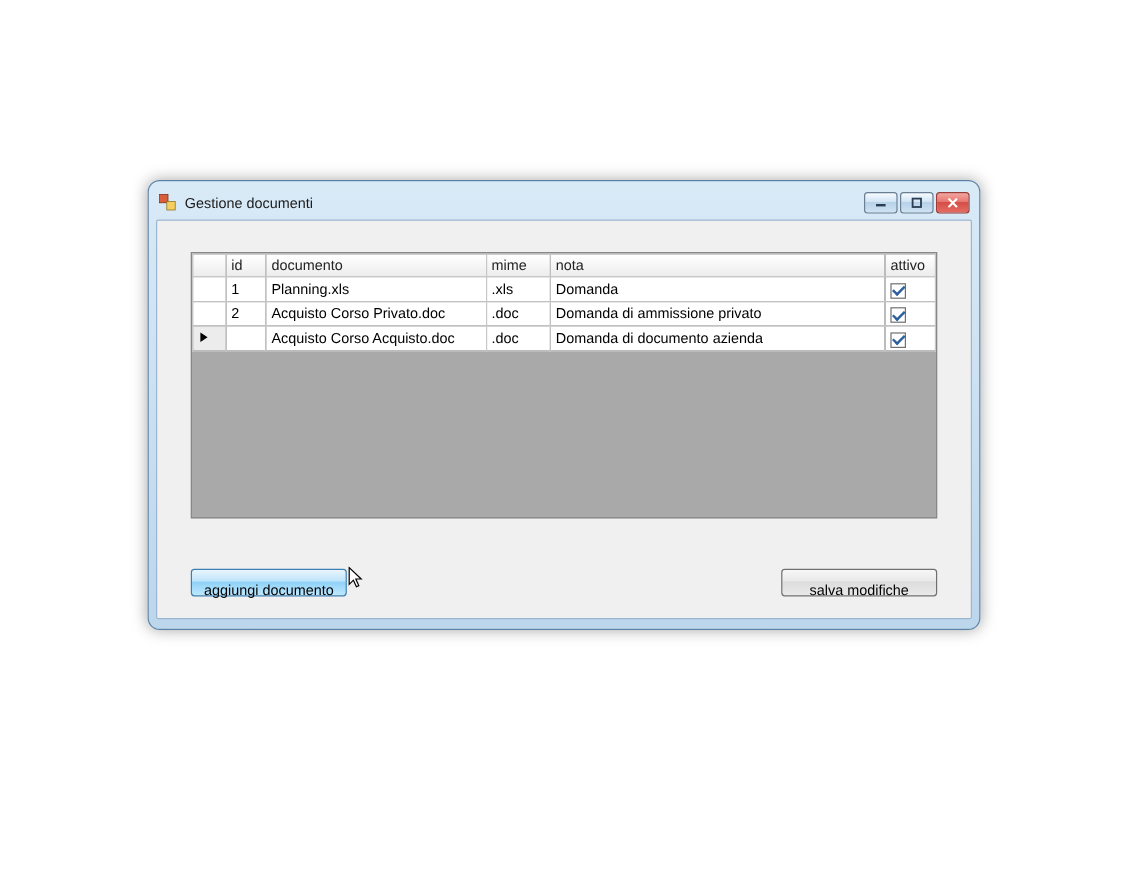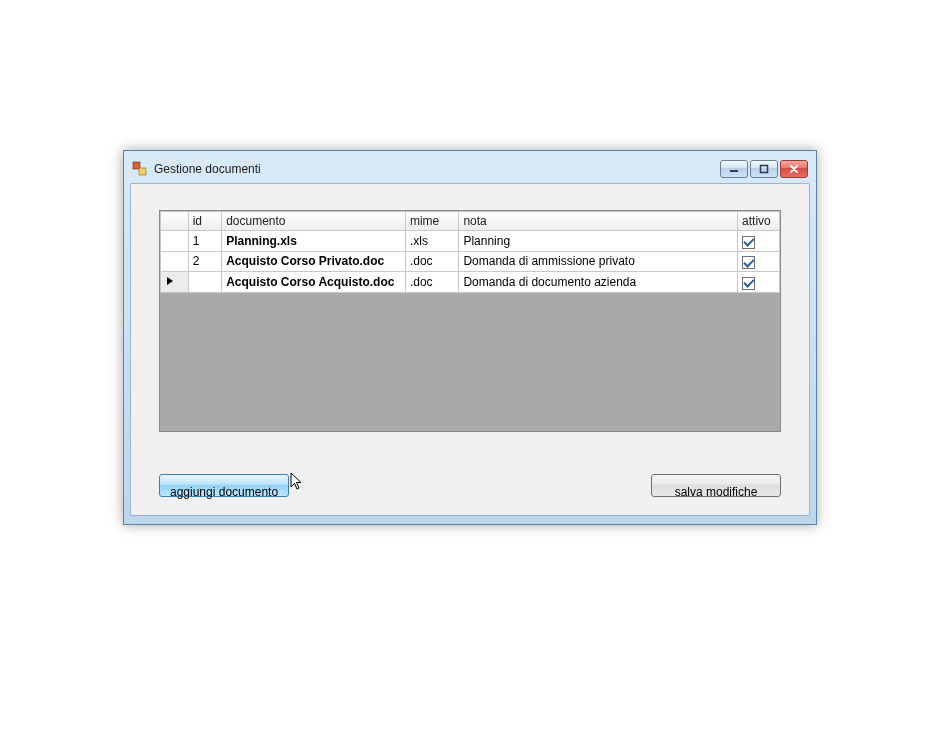--- a/index.html
+++ b/index.html
@@ -12,21 +12,21 @@
     font-size: 12px;
     overflow: hidden;
   }
   .window {
     position: absolute;
     left: 123px;
     top: 150px;
     width: 694px;
     height: 375px;
     border: 1px solid #5a82a6;
-    border-radius: 0;
+    border-radius: 10px;
     background: linear-gradient(to bottom, #d9eaf7 0%, #bcd6ec 100%);
     box-shadow: 0 0 12px rgba(0,0,0,0.35);
     box-sizing: border-box;
     padding: 6px;
   }
   .titlebar {
     height: 24px;
     display: flex;
     align-items: center;
     padding: 0 2px 2px 2px;
@@ -97,21 +97,21 @@
     overflow: hidden;
     white-space: nowrap;
   }
   table.grid th {
     background: linear-gradient(to bottom,#ffffff,#ececec);
     font-weight: normal;
     color: #222;
   }
   .col-rowhdr { width: 28px; }
   .col-id     { width: 34px; }
-  .col-doc    { width: 184px; font-weight: bold; }
+  .col-doc    { width: 184px; }
   .col-mime   { width: 54px; }
   .col-nota   { width: 282px; }
   .col-attivo { width: 42px; text-align: center; }
   td.rowhdr {
     background: linear-gradient(to bottom,#ffffff,#ececec);
     text-align: center;
     padding: 0;
   }
   td.rowhdr.selected-hdr {
     background: #ececec;
@@ -218,21 +218,21 @@
             <th class="col-nota">nota</th>
             <th class="col-attivo">attivo</th>
           </tr>
         </thead>
         <tbody id="grid-body">
             <tr>
               <td class="rowhdr col-rowhdr"></td>
               <td class="col-id">1</td>
               <td class="col-doc">Planning.xls</td>
               <td class="col-mime">.xls</td>
-              <td class="col-nota">Planning</td>
+              <td class="col-nota">Domanda</td>
               <td class="col-attivo attivo-cell"><span class="checkbox checked"></span></td>
             </tr>
             <tr>
               <td class="rowhdr col-rowhdr"></td>
               <td class="col-id">2</td>
               <td class="col-doc">Acquisto Corso Privato.doc</td>
               <td class="col-mime">.doc</td>
               <td class="col-nota">Domanda di ammissione privato</td>
               <td class="col-attivo attivo-cell"><span class="checkbox checked"></span></td>
             </tr>

